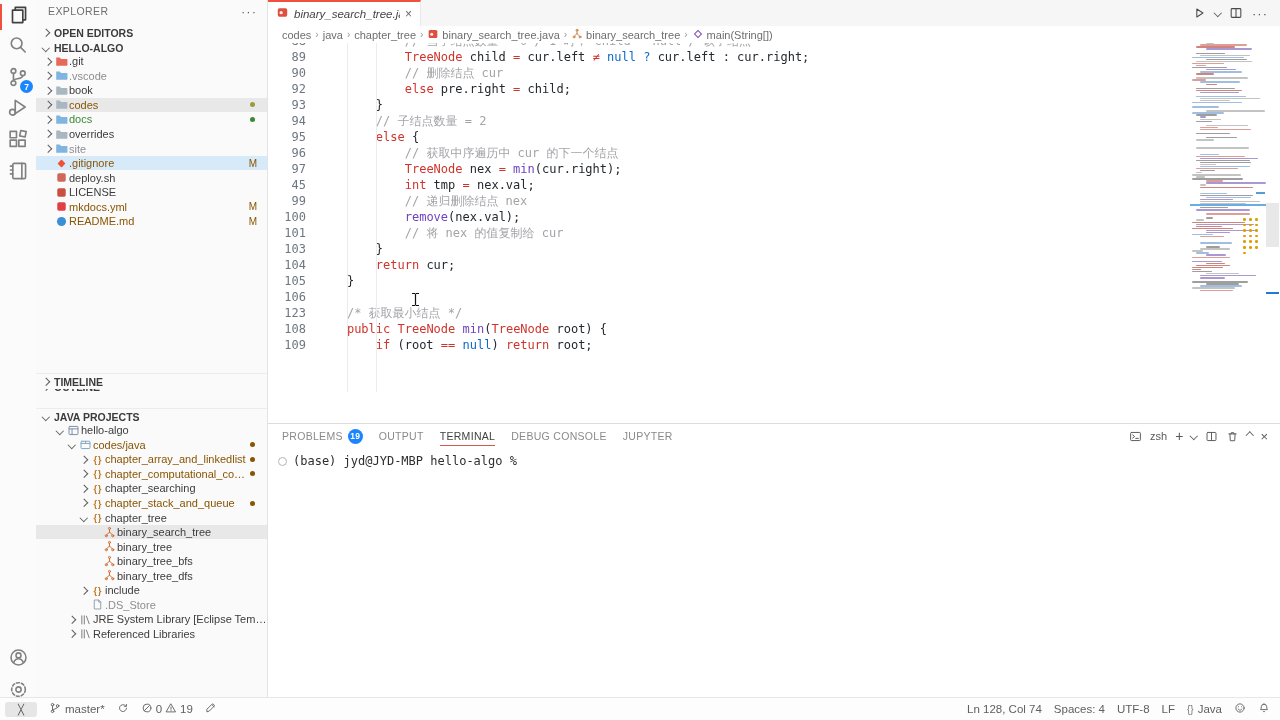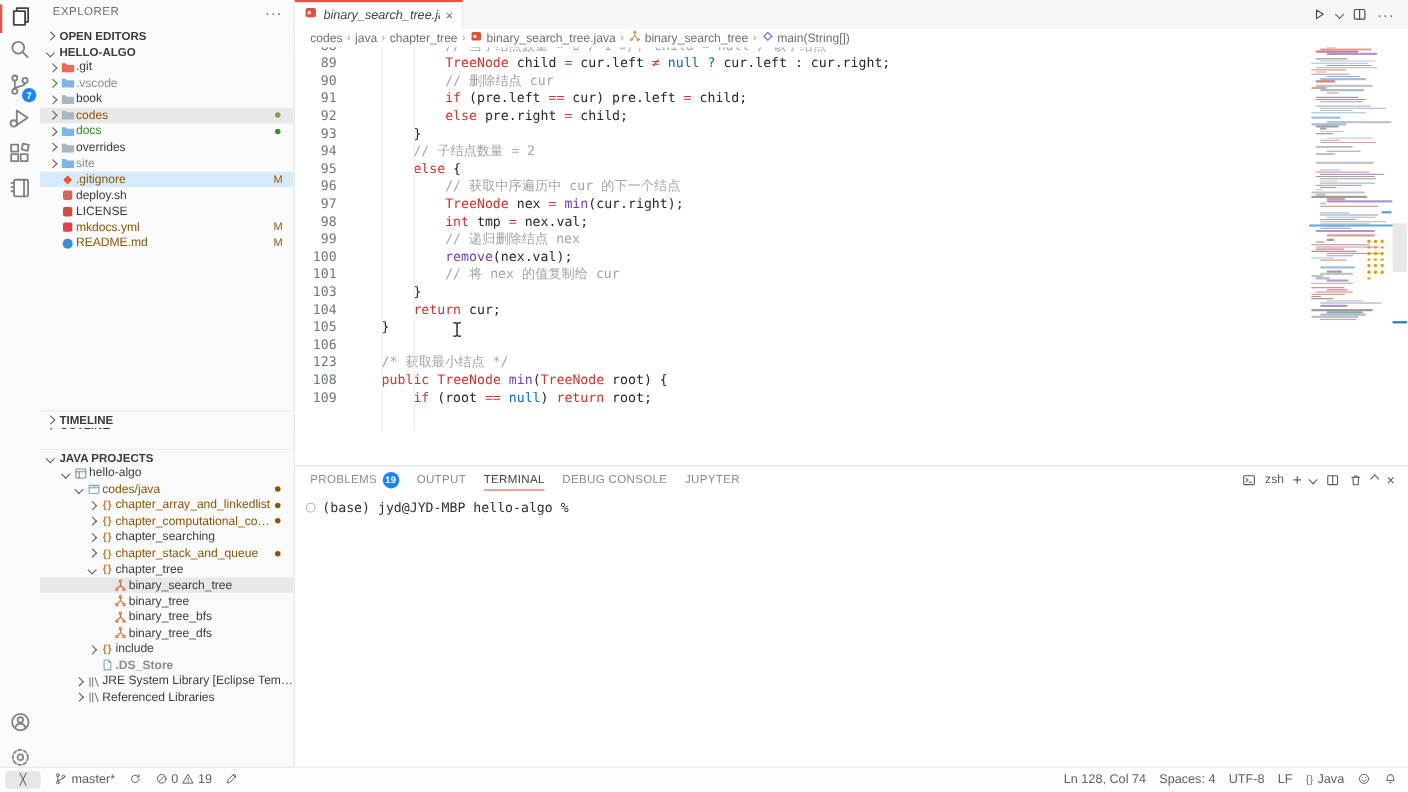--- a/index.html
+++ b/index.html
@@ -434,21 +434,21 @@
         </div>
         <div class="trow" style="padding-left: 42px;">
           <span class="chevbox">
             <span class="chev right"></span>
           </span>
           <span class="ticon">
             <span style="color:#bf7d2a;font-weight:bold;font-size:9.5px;letter-spacing:-1px;">{ }</span>
           </span>
           <span class="tlabel">include</span>
         </div>
-        <div class="trow" style="padding-left: 42px; font-weight: bold;">
+        <div class="trow" style="padding-left: 42px;">
           <span class="chevbox"></span>
           <span class="ticon">
             <svg width="13" height="13" viewBox="0 0 16 16" fill="none" stroke="#8aa0b0" stroke-width="1.2" stroke-linecap="round" stroke-linejoin="round">
               <path d="M4.5 2.5h5l2.5 2.5v8.5h-7.5z"></path>
               <path d="M9.5 2.5V5H12"></path>
             </svg>
           </span>
           <span class="tlabel" style="color: rgb(142, 142, 144);">.DS_Store</span>
         </div>
         <div class="trow" style="padding-left: 30px;">
@@ -551,24 +551,20 @@
         </div>
         <div class="cl">
           <span class="ln">89</span>
           <span class="lc"><span>            </span><span class="tok-kw">TreeNode</span><span class="tok-tx"> child </span><span class="tok-op">=</span><span class="tok-tx"> cur.left </span><span class="tok-op">≠</span><span class="tok-tx"> </span><span class="tok-cv">null</span><span class="tok-tx"> </span><span class="tok-cv">?</span><span class="tok-tx"> cur.left : cur.right;</span></span>
         </div>
         <div class="cl">
           <span class="ln">90</span>
           <span class="lc"><span>            </span><span class="tok-cm">// 删除结点 cur</span></span>
         </div>
         <div class="cl">
-          <span class="ln">91</span>
-          <span class="lc"><span>            </span><span class="tok-kw">if</span><span class="tok-tx"> (pre.left </span><span class="tok-op">==</span><span class="tok-tx"> cur) pre.left </span><span class="tok-op">=</span><span class="tok-tx"> child;</span></span>
-        </div>
-        <div class="cl">
           <span class="ln">92</span>
           <span class="lc"><span>            </span><span class="tok-kw">else</span><span class="tok-tx"> pre.right </span><span class="tok-op">=</span><span class="tok-tx"> child;</span></span>
         </div>
         <div class="cl">
           <span class="ln">93</span>
           <span class="lc"><span>        </span><span class="tok-tx">}</span></span>
         </div>
         <div class="cl">
           <span class="ln">94</span>
           <span class="lc"><span>        </span><span class="tok-cm">// 子结点数量 = 2</span></span>
@@ -579,21 +575,21 @@
         </div>
         <div class="cl">
           <span class="ln">96</span>
           <span class="lc"><span>            </span><span class="tok-cm">// 获取中序遍历中 cur 的下一个结点</span></span>
         </div>
         <div class="cl">
           <span class="ln">97</span>
           <span class="lc"><span>            </span><span class="tok-kw">TreeNode</span><span class="tok-tx"> nex </span><span class="tok-op">=</span><span class="tok-tx"> </span><span class="tok-fn">min</span><span class="tok-tx">(cur.right);</span></span>
         </div>
         <div class="cl">
-          <span class="ln">98</span>
+          <span class="ln">45</span>
           <span class="lc"><span>            </span><span class="tok-kw">int</span><span class="tok-tx"> tmp </span><span class="tok-op">=</span><span class="tok-tx"> nex.val;</span></span>
         </div>
         <div class="cl">
           <span class="ln">99</span>
           <span class="lc"><span>            </span><span class="tok-cm">// 递归删除结点 nex</span></span>
         </div>
         <div class="cl">
           <span class="ln">100</span>
           <span class="lc"><span>            </span><span class="tok-fn">remove</span><span class="tok-tx">(nex.val);</span></span>
         </div>

